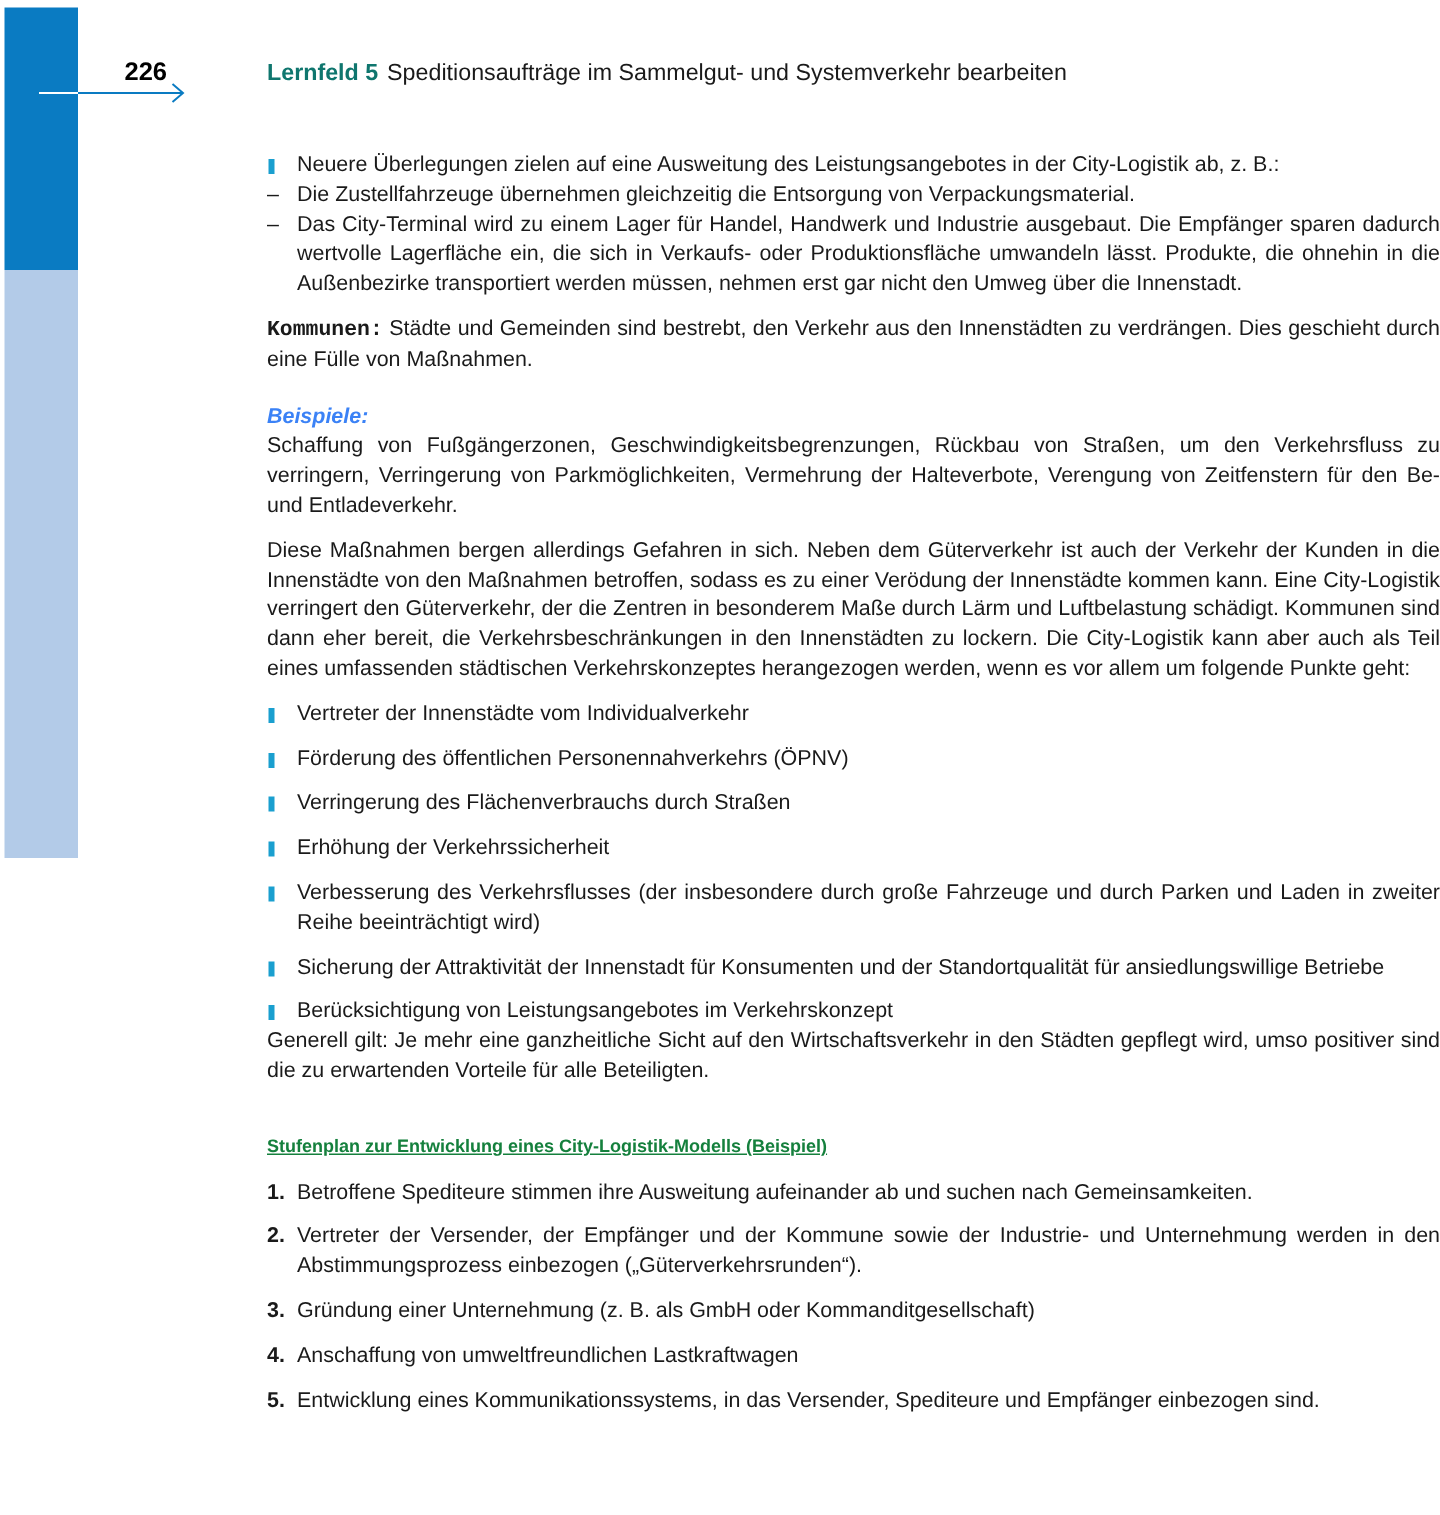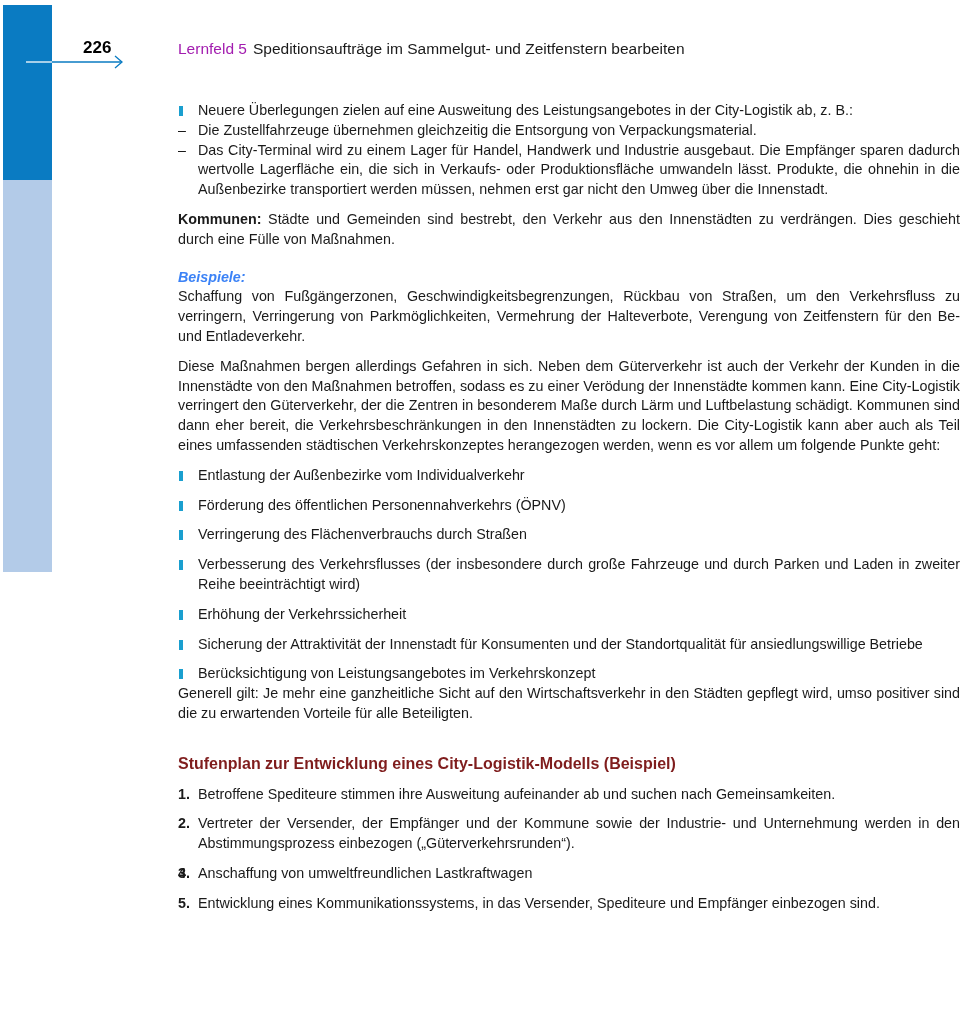--- a/index.html
+++ b/index.html
@@ -3,75 +3,75 @@
 <meta charset="utf-8">
 <style>
   html, body { margin:0; padding:0; background:#ffffff; }
   body { width:960px; height:1010px; position:relative; overflow:hidden;
          font-family:"Liberation Sans", sans-serif; color:#1a1a1a; }
   .bar-dark { position:absolute; left:3px; top:5px; width:49px; height:175px; background:#0a7bc2; }
   .bar-light { position:absolute; left:3px; top:180px; width:49px; height:392px; background:#b3cbe8; }
   .arrow { position:absolute; left:26px; top:54px; width:100px; height:16px; }
   .page-num { position:absolute; left:83px; top:38px; font-size:17px; font-weight:bold; color:#000000; }
   .header { position:absolute; left:178px; top:40px; font-size:15.5px; color:#1a1a1a; white-space:nowrap; }
-  .header .lf { color:#a21caf; font-weight:normal; margin-right:6px; }
+  .header .lf { color:#0f766e; font-weight:bold; margin-right:6px; }
   .content { position:absolute; left:178px; top:101px; width:782px; font-size:14.3px; line-height:19.8px; }
   .content p { margin:0; text-align:justify; }
   .bul { position:relative; padding-left:20px; }
   .bul .sq { position:absolute; left:1px; top:5px; width:4px; height:10px; background:#1a9fcf; }
   .dash { position:relative; padding-left:20px; }
   .dash .d { position:absolute; left:0; top:0; }
-  .kw { font-weight:bold; }
+  .kw { font-weight:bold;font-family:Liberation Mono, monospace; }
   .beisp-label { color:#3b82f6; font-style:italic; font-weight:bold; }
   .ital { }
-  .h2 { color:#7f1d1d; font-weight:bold; font-size:16px; }
+  .h2 { color:#15803d; font-weight:bold; font-size:12px;text-decoration:underline; }
   .num { position:relative; padding-left:20px; }
   .num .n { position:absolute; left:0; top:0; font-weight:bold; }
   .mt10 { margin-top:10px !important; }
   .mt11 { margin-top:11px !important; }
   .mt18 { margin-top:18px !important; }
   .mt28 { margin-top:30px !important; }
 </style>
 </head>
 <body>
 
 <div class="bar-dark"></div>
 <div class="bar-light"></div>
 <svg class="arrow" viewBox="0 0 100 16">
   <line x1="0" y1="8" x2="96" y2="8" stroke="#0a7bc2" stroke-width="1.3"></line>
   <polyline points="89,2 96,8 89,14" fill="none" stroke="#0a7bc2" stroke-width="1.3"></polyline>
   <line x1="0" y1="8" x2="26" y2="8" stroke="#ffffff" stroke-width="1.3"></line>
 </svg>
 <div class="page-num">226</div>
 <div class="header">
-  <span class="lf">Lernfeld 5</span><span>Speditionsaufträge im Sammelgut- und Zeitfenstern bearbeiten</span>
+  <span class="lf">Lernfeld 5</span><span>Speditionsaufträge im Sammelgut- und Systemverkehr bearbeiten</span>
 </div>
 
 <div class="content">
   <p class="bul"><span class="sq"></span><span>Neuere Überlegungen zielen auf eine Ausweitung des Leistungsangebotes in der City-Logistik ab, z. B.:</span></p>
   <p class="dash" style="margin-left:0"><span class="d">–</span><span>Die Zustellfahrzeuge übernehmen gleichzeitig die Entsorgung von Verpackungsmaterial.</span></p>
   <p class="dash"><span class="d">–</span><span>Das City-Terminal wird zu einem Lager für Handel, Handwerk und Industrie ausgebaut. Die Empfänger sparen dadurch wertvolle Lagerfläche ein, die sich in Verkaufs- oder Produktionsfläche umwandeln lässt. Produkte, die ohnehin in die Außenbezirke transportiert werden müssen, nehmen erst gar nicht den Umweg über die Innenstadt.</span></p>
 
   <p class="mt10"><span class="kw">Kommunen:</span><span> Städte und Gemeinden sind bestrebt, den Verkehr aus den Innenstädten zu verdrängen. Dies geschieht durch eine Fülle von Maßnahmen.</span></p>
 
   <p class="mt18"><span class="beisp-label">Beispiele:</span></p>
   <p class="ital">Schaffung von Fußgängerzonen, Geschwindigkeitsbegrenzungen, Rückbau von Straßen, um den Verkehrsfluss zu verringern, Verringerung von Parkmöglichkeiten, Vermehrung der Halteverbote, Verengung von Zeitfenstern für den Be- und Entladeverkehr.</p>
 
   <p class="mt10">Diese Maßnahmen bergen allerdings Gefahren in sich. Neben dem Güterverkehr ist auch der Verkehr der Kunden in die Innenstädte von den Maßnahmen betroffen, sodass es zu einer Verödung der Innenstädte kommen kann. Eine City-Logistik verringert den Güterverkehr, der die Zentren in besonderem Maße durch Lärm und Luftbelastung schädigt. Kommunen sind dann eher bereit, die Verkehrsbeschränkungen in den Innenstädten zu lockern. Die City-Logistik kann aber auch als Teil eines umfassenden städtischen Verkehrskonzeptes herangezogen werden, wenn es vor allem um folgende Punkte geht:</p>
 
-  <p class="bul mt10"><span class="sq"></span><span>Entlastung der Außenbezirke vom Individualverkehr</span></p>
+  <p class="bul mt10"><span class="sq"></span><span>Vertreter der Innenstädte vom Individualverkehr</span></p>
   <p class="bul mt10"><span class="sq"></span><span>Förderung des öffentlichen Personennahverkehrs (ÖPNV)</span></p>
   <p class="bul mt10"><span class="sq"></span><span>Verringerung des Flächenverbrauchs durch Straßen</span></p>
+  <p class="bul mt10"><span class="sq"></span><span>Erhöhung der Verkehrssicherheit</span></p>
   <p class="bul mt10"><span class="sq"></span><span>Verbesserung des Verkehrsflusses (der insbesondere durch große Fahrzeuge und durch Parken und Laden in zweiter Reihe beeinträchtigt wird)</span></p>
-  <p class="bul mt10"><span class="sq"></span><span>Erhöhung der Verkehrssicherheit</span></p>
   <p class="bul mt10"><span class="sq"></span><span>Sicherung der Attraktivität der Innenstadt für Konsumenten und der Standortqualität für ansiedlungswillige Betriebe</span></p>
   <p class="bul mt10"><span class="sq"></span><span>Berücksichtigung von Leistungsangebotes im Verkehrskonzept</span></p>
 
   <p>Generell gilt: Je mehr eine ganzheitliche Sicht auf den Wirtschaftsverkehr in den Städten gepflegt wird, umso positiver sind die zu erwartenden Vorteile für alle Beteiligten.</p>
 
   <p class="h2 mt28">Stufenplan zur Entwicklung eines City-Logistik-Modells (Beispiel)</p>
 
   <p class="num mt11"><span class="n">1.</span><span>Betroffene Spediteure stimmen ihre Ausweitung aufeinander ab und suchen nach Gemeinsamkeiten.</span></p>
   <p class="num mt10"><span class="n">2.</span><span>Vertreter der Versender, der Empfänger und der Kommune sowie der Industrie- und Unternehmung werden in den Abstimmungsprozess einbezogen („Güterverkehrsrunden“).</span></p>
-  <p class="num mt10"><span class="n">3.</span></p>
+  <p class="num mt10"><span class="n">3.</span><span>Gründung einer Unternehmung (z. B. als GmbH oder Kommanditgesellschaft)</span></p>
   <p class="num mt10"><span class="n">4.</span><span>Anschaffung von umweltfreundlichen Lastkraftwagen</span></p>
   <p class="num mt10"><span class="n">5.</span><span>Entwicklung eines Kommunikationssystems, in das Versender, Spediteure und Empfänger einbezogen sind.</span></p>
 </div>
 
 </body></html>

